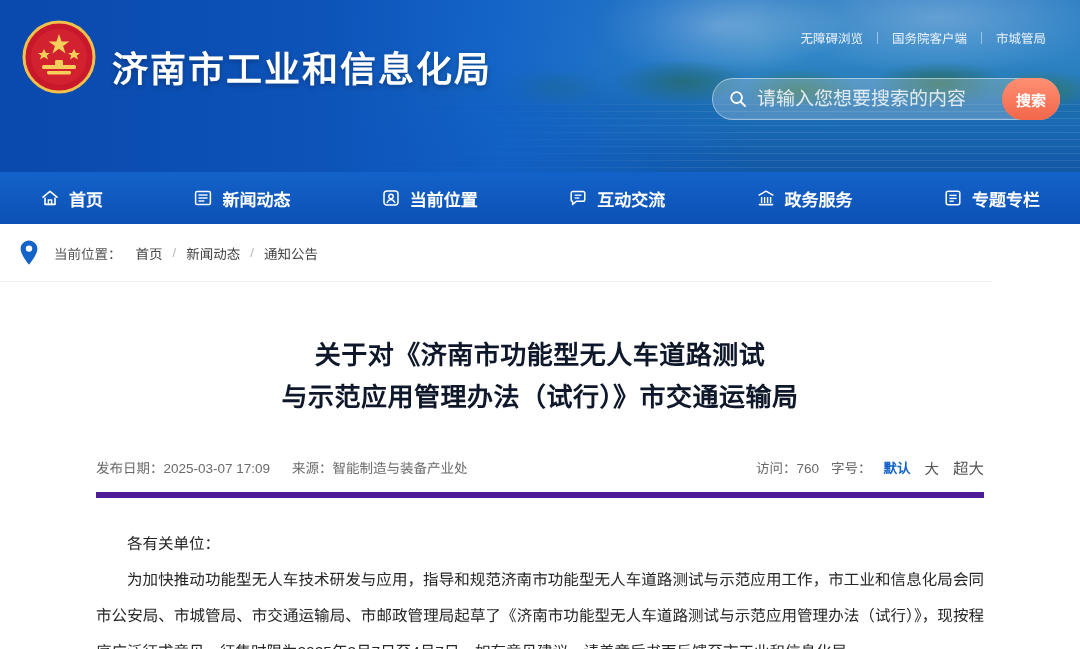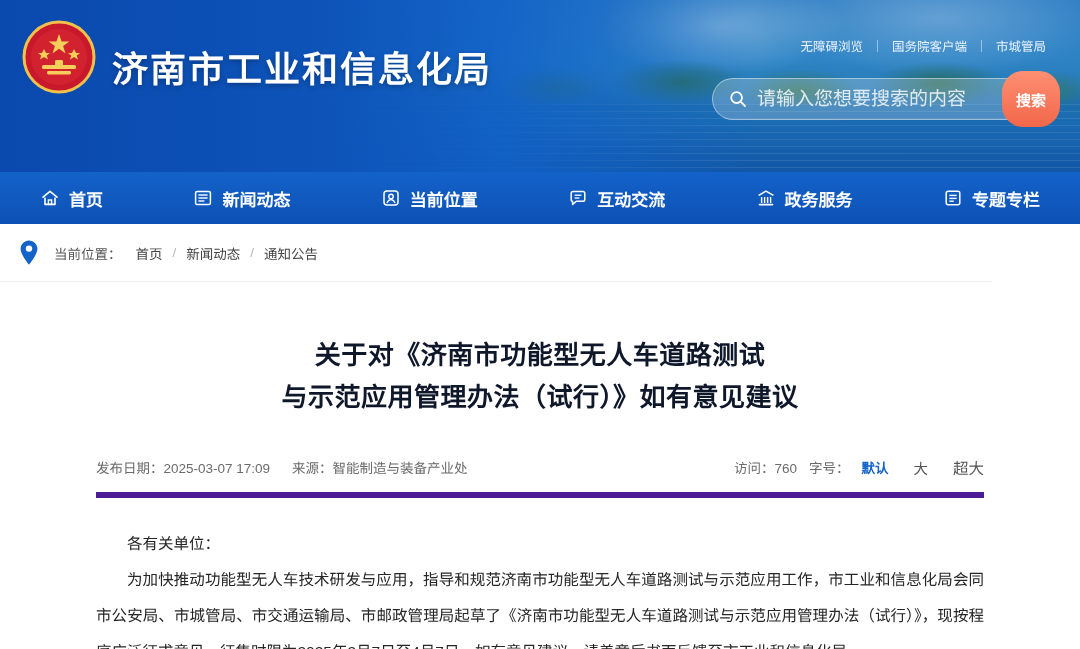--- a/index.html
+++ b/index.html
@@ -67,21 +67,21 @@
     position: absolute; left: 112px; top: 40px; z-index: 4;
     color: #ffffff;
     font-size: 36px;
     font-weight: bold;
     letter-spacing: 2px;
     text-shadow: 0 2px 5px rgba(0,0,0,.28);
     font-family: "Liberation Sans", "DejaVu Sans", sans-serif;
   }
 
   .toplinks {
-    position: absolute; right: 20px; top: 36px; z-index: 5;
+    position: absolute; right: 20px; top: 28px; z-index: 5;
     display: flex; align-items: center;
     color: #eaf2ff; font-size: 12.5px;
   }
   .toplinks a {
     color: #eaf2ff; text-decoration: none; padding: 0 14px;
   }
   .toplinks .sep {
     width: 1px; height: 12px; background: rgba(255,255,255,.45);
   }
 
@@ -98,21 +98,21 @@
     flex: 1;
     background: transparent;
     border: none; outline: none;
     color: #ffffff;
     font-size: 19px;
     padding-left: 10px;
     font-family: Liberation Sans, sans-serif;
   }
   .searchbar input::placeholder { color: rgba(255,255,255,.82); }
   .searchbtn {
-    width: 92px; height: 56px;
+    width: 92px; height: 42px;
     margin: -1px -1px -1px 0;
     border-radius: 21px;
     background: linear-gradient(180deg, #ff8f73 0%, #f2674a 100%);
     color: #fff; font-size: 15px; font-weight: bold;
     display: flex; align-items: center; justify-content: center;
     border: none; cursor: pointer;
     font-family: "Liberation Sans", "DejaVu Sans", sans-serif;
   }
 
   
@@ -167,21 +167,21 @@
     margin-top: 38px;
     border-bottom: 6px solid #4c1d95;
     padding-bottom: 14px;
     display: flex;
     align-items: center;
     font-size: 13.5px;
     color: #6a6a6a;
   }
   .meta .left { display: flex; align-items: center; gap: 22px; }
   .meta .right { margin-left: auto; display: flex; align-items: center; gap: 12px; }
-  .meta .fontsizes { display: flex; align-items: center; gap: 25px; }
+  .meta .fontsizes { display: flex; align-items: center; gap: 14px; }
   .meta .fs { color: #555; cursor: pointer; }
   .meta .fs.active { color: #1463c8; font-weight: bold; }
   .meta .fs.big { font-size: 14.5px; }
   .meta .fs.huge { font-size: 15.5px; }
 
   .body-text {
     margin-top: 28px;
     color: #262626;
     font-size: 15.5px;
     line-height: 36px;
@@ -326,21 +326,21 @@
     <span class="slash">/</span>
     <a href="#">通知公告</a>
   </span>
 </div>
 
 <div class="article-wrap">
   <div class="article">
 
     <div class="art-title">
       <div>关于对《济南市功能型无人车道路测试</div>
-      <div>与示范应用管理办法（试行）》如有意见建议</div>
+      <div>与示范应用管理办法（试行）》市交通运输局</div>
     </div>
 
     <div class="meta">
       <div class="left">
         <span>
           <span>发布日期：</span><span>2025-03-07 17:09</span>
         </span>
         <span>
           <span>来源：</span><span>智能制造与装备产业处</span>
         </span>

